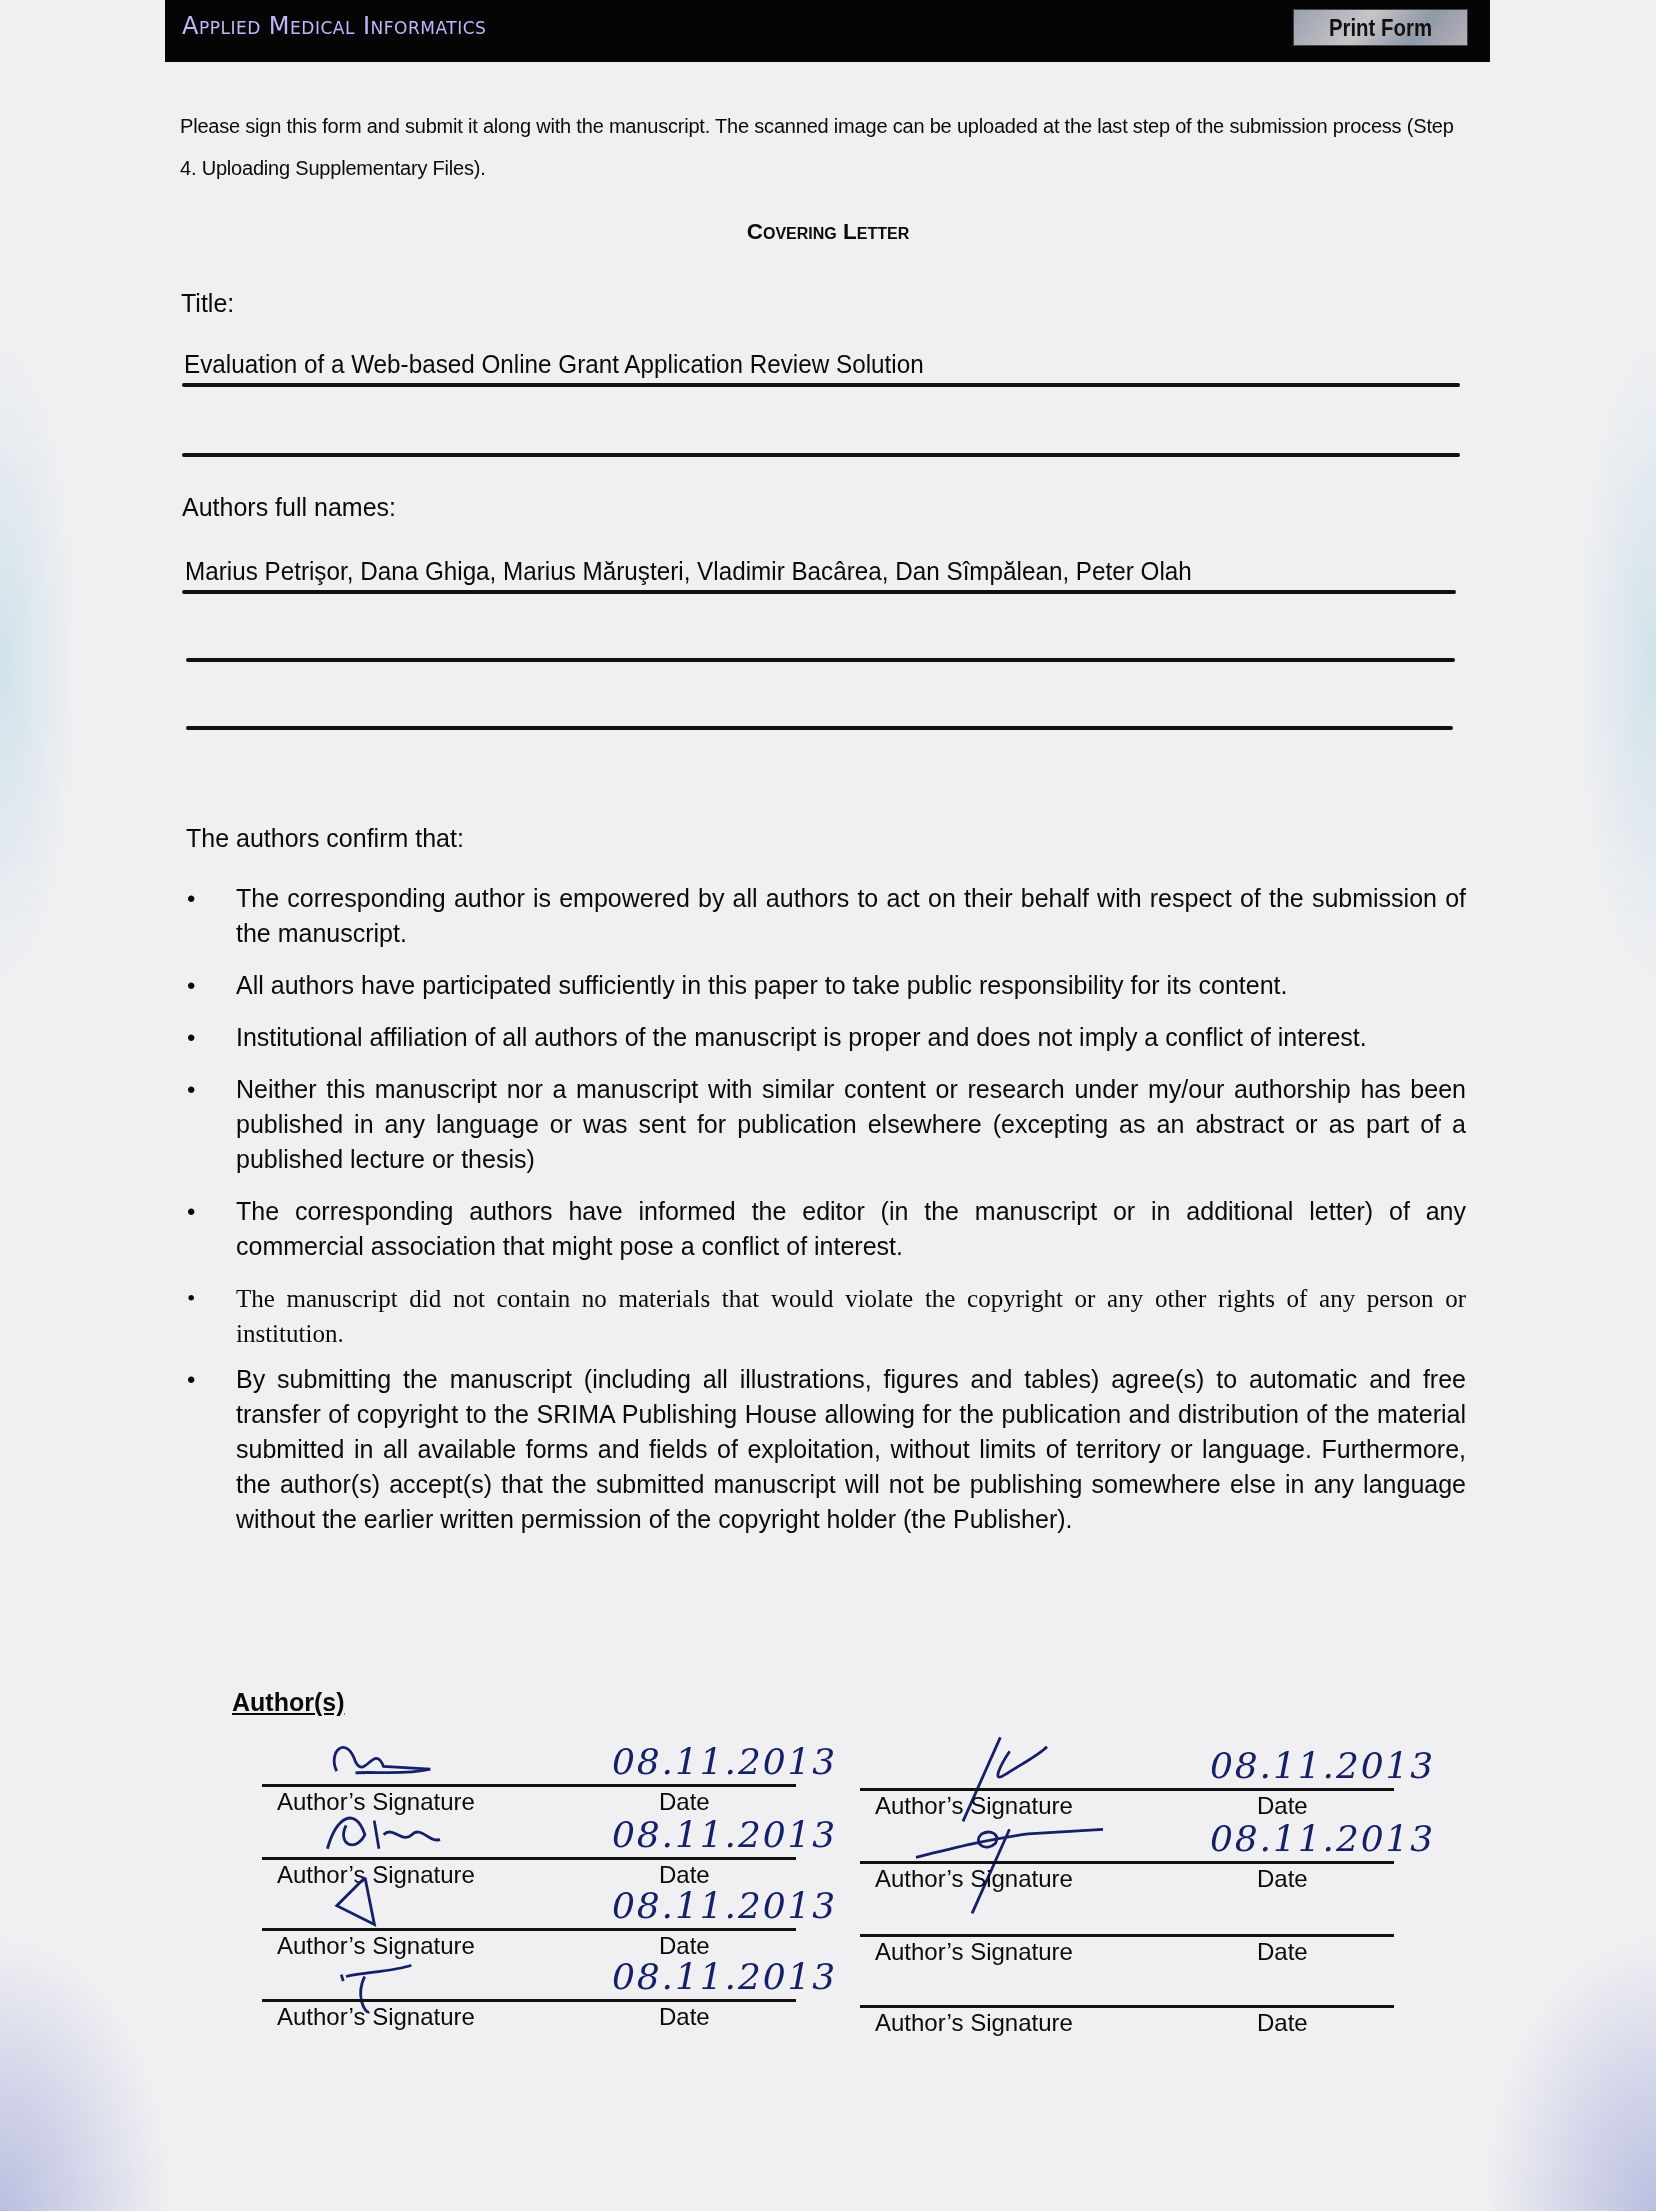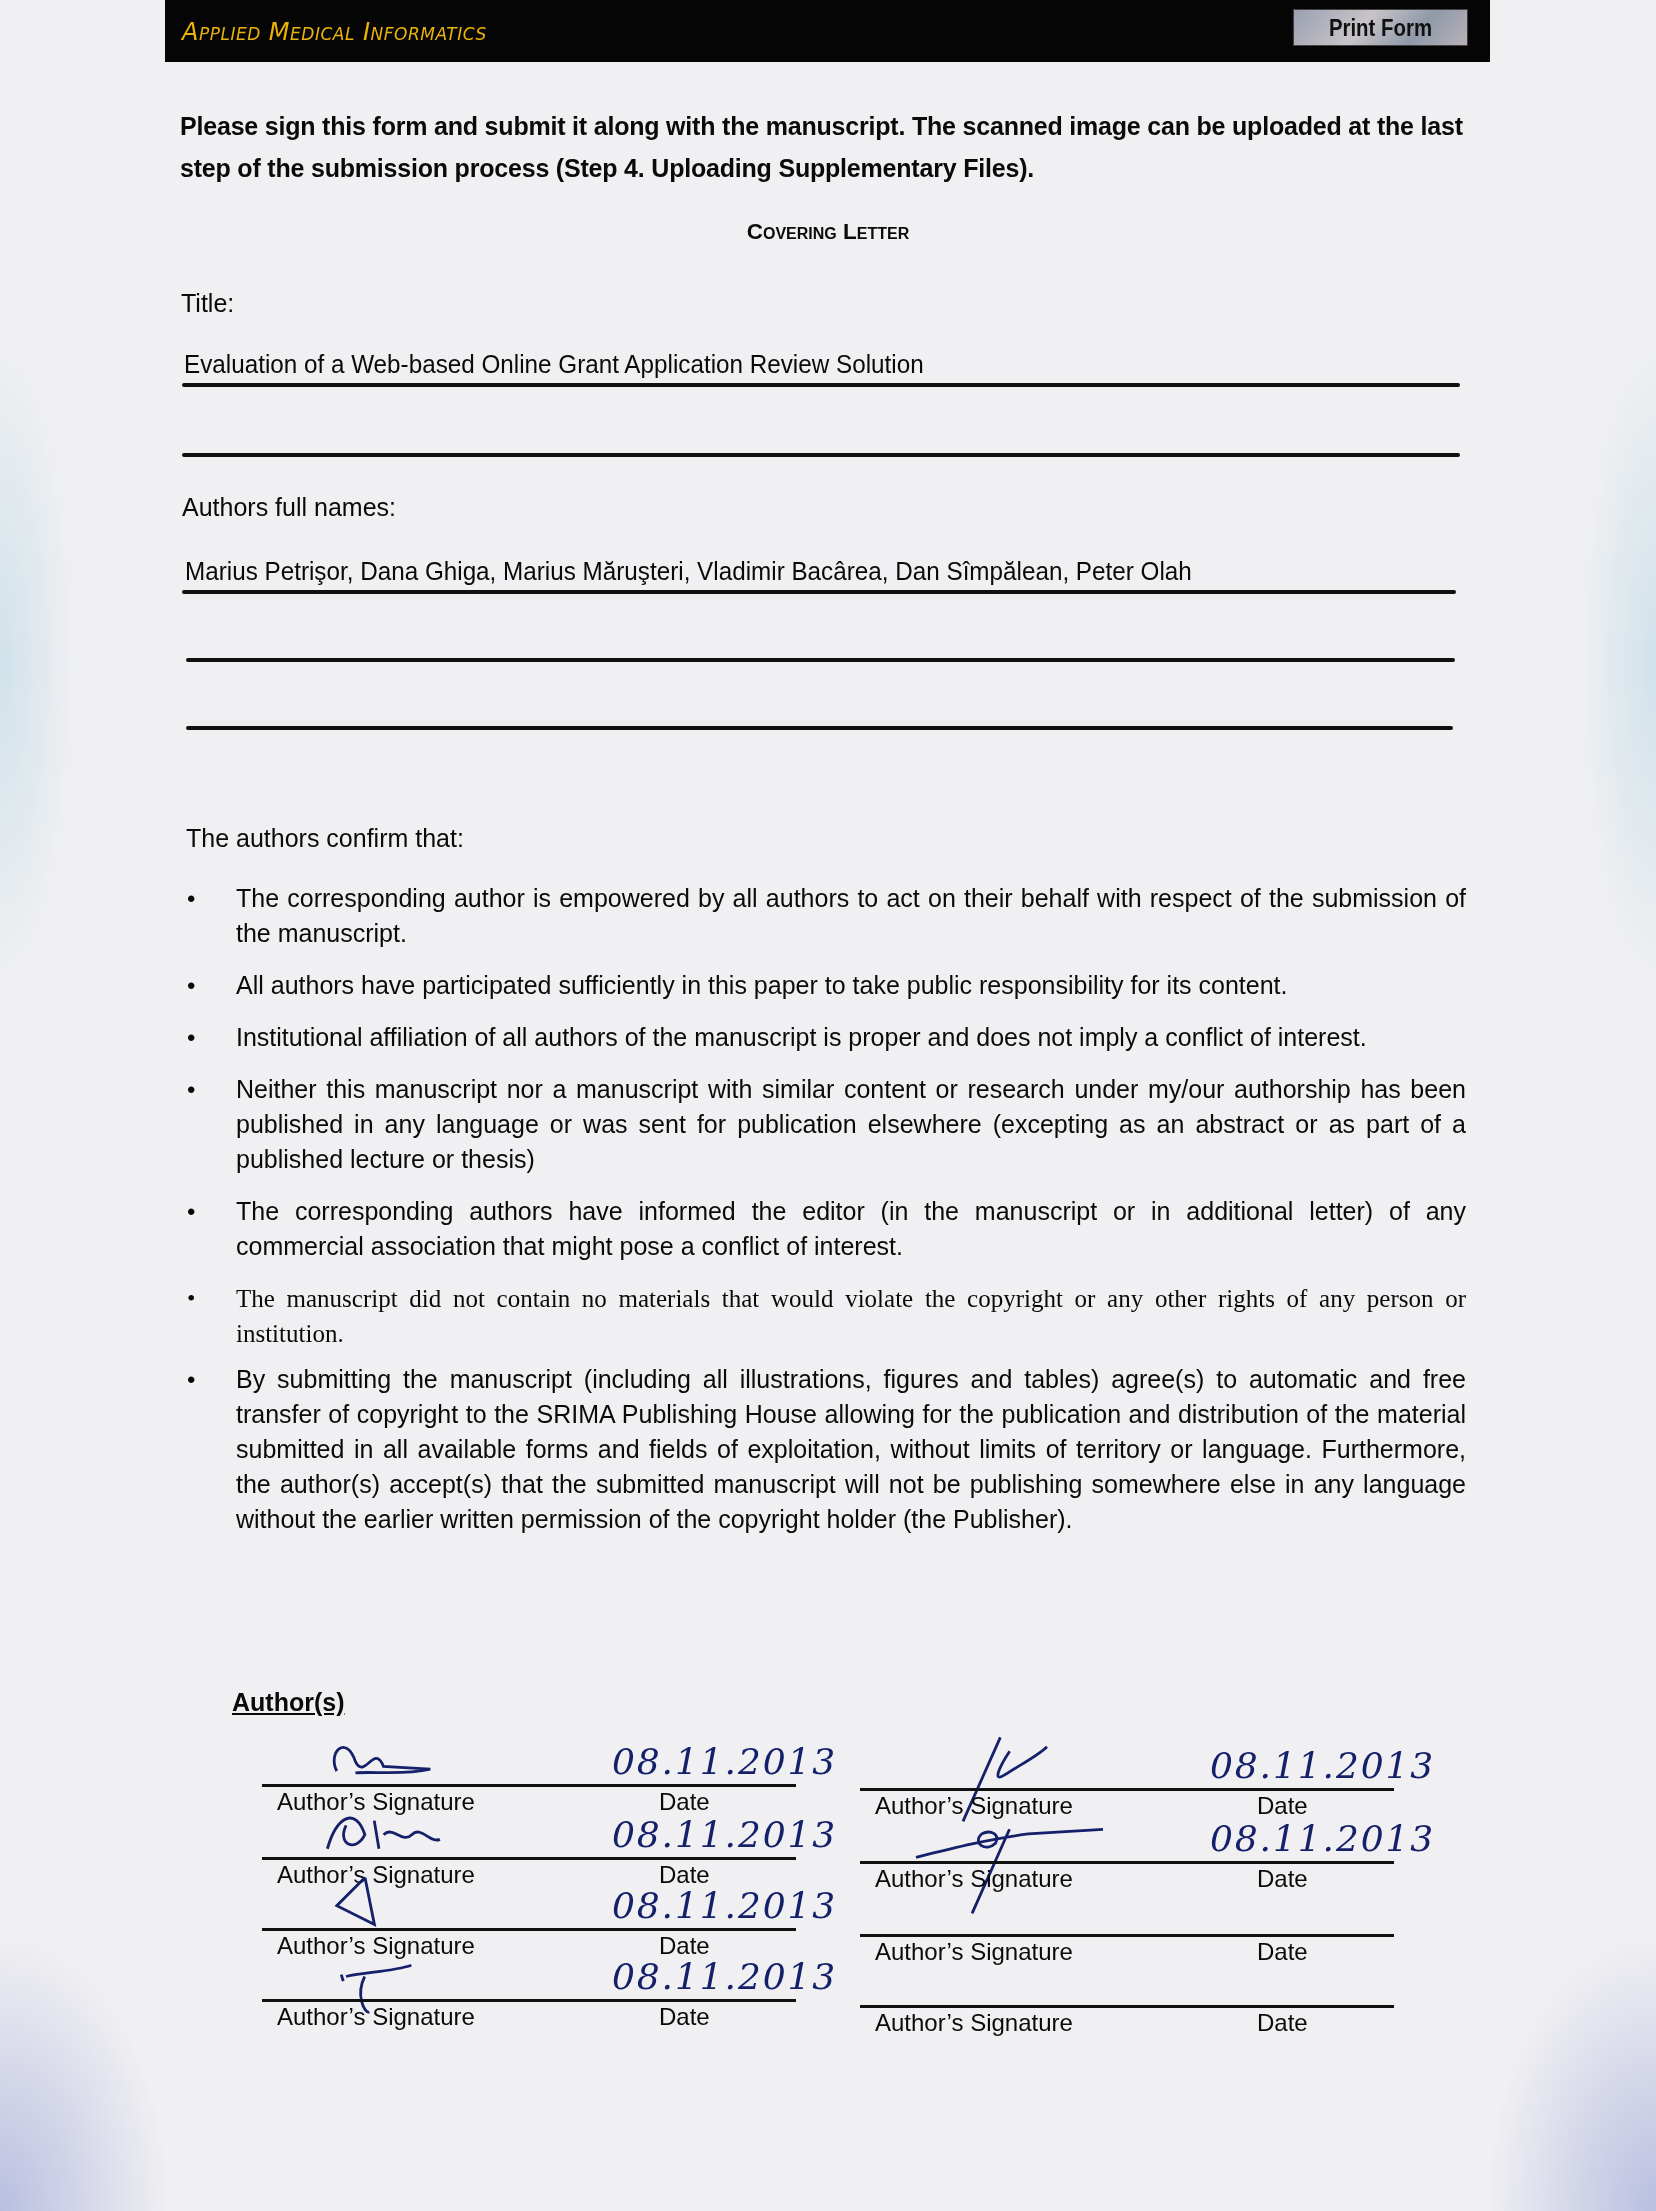--- a/index.html
+++ b/index.html
@@ -15,34 +15,34 @@
       radial-gradient(ellipse 244px 394px at 0% 100%, rgba(140,150,210,0.55), rgba(240,240,242,0) 70%),
       radial-gradient(ellipse 244px 394px at 100% 100%, rgba(140,150,210,0.55), rgba(240,240,242,0) 70%),
       radial-gradient(ellipse 112px 468px at 0% 30%, rgba(150,200,220,0.35), rgba(240,240,242,0) 70%),
       radial-gradient(ellipse 112px 468px at 100% 30%, rgba(150,200,220,0.35), rgba(240,240,242,0) 70%);
   }
   .header-bar {
     position: absolute; left: 165px; top: 0; width: 1325px; height: 62px;
     background: #050505;
   }
   .journal-name {
-    position: absolute; left: 17px; top: 18px; color: #eab308;
-    font-size: 24px; font-variant: small-caps; letter-spacing: 0.5px; font-style: italic;
+    position: absolute; left: 17px; top: 12px; color: #c4b5fd;
+    font-size: 24px; font-variant: small-caps; letter-spacing: 0.5px;
   }
   .print-btn {
     position: absolute; right: 22.5px; top: 9.4px; width: 206px; height: 37px;
     background: linear-gradient(135deg,#9aa0b0,#c8c4c8 40%,#8f9aa8 70%,#b8b0b8);
     border: 0.9px solid #444; color: #111; font-weight: bold;
     font-family: "Liberation Sans", sans-serif; font-size: 24px;
     display: flex; align-items: center; justify-content: center; cursor: pointer;
     transform: scaleX(0.85); transform-origin: right center;
   }
   .content { position: absolute; left: 180px; width: 1285px; }
   .instructions {
-    top: 105px; font-size: 25px; font-weight: bold; line-height: 42px;
+    top: 105px; font-size: 20px; font-weight: normal; line-height: 42px;
     font-family: "Liberation Sans", sans-serif; letter-spacing: -0.2px;
   }
   .covering {
     position: absolute; top: 219px; left: 0; width: 1656px; text-align: center;
     font-size: 22.5px; font-weight: bold; font-variant: small-caps;
     font-family: "Liberation Sans", sans-serif;
   }
   .label { position: absolute; font-size: 25px; font-family: "Liberation Sans", sans-serif; }
   .field-value {
     position: absolute; font-size: 25px; font-family: "Liberation Sans", sans-serif;

